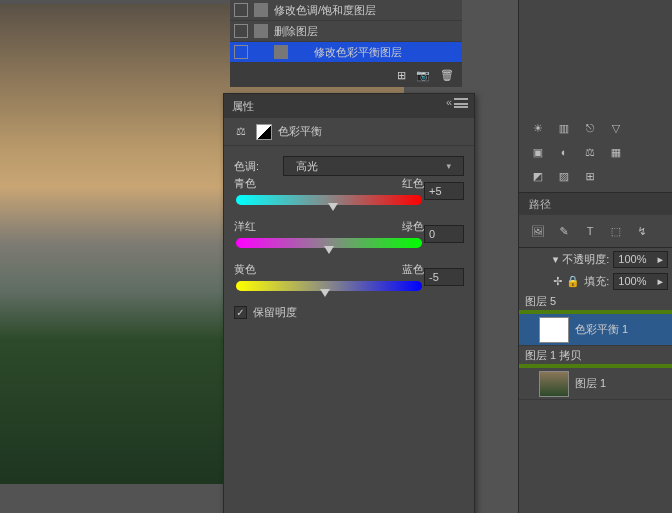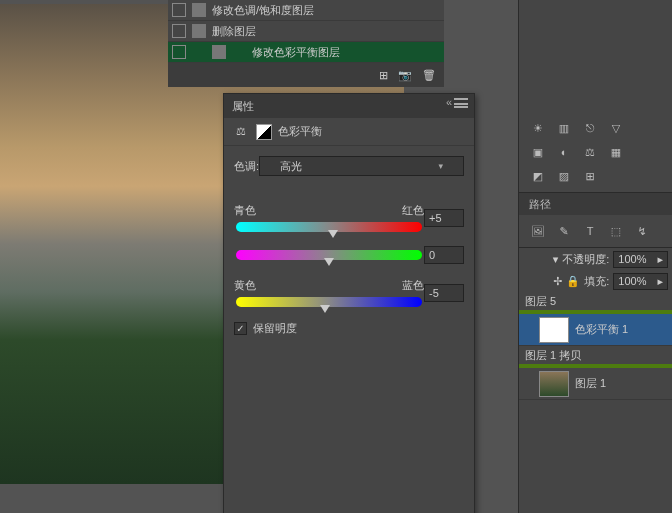--- a/index.html
+++ b/index.html
@@ -3,37 +3,37 @@
 <meta charset="utf-8">
 <style>
 * { margin:0; padding:0; box-sizing:border-box; font-family:"Microsoft YaHei",sans-serif; font-size:11px; color:#ccc; user-select:none; }
 body { width:672px; height:513px; background:#535353; overflow:hidden; position:relative; }
 
 .canvas { position:absolute; left:0; top:4px; width:404px; height:480px; background:linear-gradient(to bottom,#5a5146 0%,#8a7558 15%,#b8996a 30%,#c9a574 38%,#7d7b73 50%,#5f6d62 60%,#2d4a2a 70%,#1e3520 100%); }
 
 .left-tools { position:absolute; right:252px; top:0; width:22px; display:flex; flex-direction:column; gap:2px; }
 .left-tools div { height:20px; display:flex; align-items:center; justify-content:center; color:#aaa; }
 
-.history-panel { position:absolute; right:228px; top:0; width:276px; background:#454545; z-index:5; }
+.history-panel { position:absolute; right:210px; top:0; width:232px; background:#454545; z-index:5; }
 .history-row { height:21px; display:flex; align-items:center; padding:0 4px; gap:6px; border-bottom:1px solid #3a3a3a; }
-.history-row.sel { background:#14532d;gap:26px; }
+.history-row.sel { background:#1d4ed8;gap:26px; }
 .hicon { width:14px; height:14px; border:1px solid #888; display:inline-block; }
 .hicon2 { width:14px; height:14px; background:#777; display:inline-block; }
 
 .prop-panel { position:absolute; left:223px; top:93px; width:252px; height:454px; background:#454545; border:1px solid #2a2a2a; z-index:10; box-shadow:2px 2px 6px rgba(0,0,0,.4); }
 .prop-title { height:24px; background:#383838; display:flex; align-items:center; padding:0 8px; position:relative; }
 .prop-title .menu { position:absolute; right:6px; top:4px; width:14px; height:10px; border-top:2px solid #aaa; border-bottom:2px solid #aaa; }
 .prop-title .menu::before{content:"";position:absolute;top:3px;left:0;right:0;border-top:2px solid #aaa;}
 .prop-title .close { position:absolute; right:22px; top:2px; color:#aaa; }
 .prop-head { height:28px; display:flex; align-items:center; gap:6px; padding:0 8px; border-bottom:1px solid #393939; }
 .adj-icon { width:18px; height:18px; display:flex; align-items:center; justify-content:center; }
 .adj-sq { width:16px; height:16px; border:1px solid #999; background:linear-gradient(135deg,#fff 50%,#000 50%); }
 .prop-body { padding:10px 10px; }
-.row { display:flex; align-items:center; gap:0; margin-bottom:27px; }
-.select { flex:1; height:20px; background:#3a3a3a; border:1px solid #222; display:flex; align-items:center; justify-content:space-between; padding:0 20px; }
+.row { display:flex; align-items:center; gap:24px; margin-bottom:0; }
+.select { flex:1; height:20px; background:#3a3a3a; border:1px solid #222; display:flex; align-items:center; justify-content:space-between; padding:0 12px; }
 .select .arr { color:#aaa; font-size:9px; }
 .slider-row { margin-bottom:14px; }
 .slider-labels { display:flex; justify-content:space-between; margin-bottom:4px; }
 .slider-track { height:10px; border-radius:5px; position:relative; margin:0 2px; }
 .slider-track .thumb { position:absolute; top:8px; width:0; height:0; border-left:5px solid transparent; border-right:5px solid transparent; border-top:8px solid #ccc; transform:translateX(-50%); }
 .grad-cyan-red { background:linear-gradient(to right,#00ffff,#888,#ff0000); }
 .grad-mag-green { background:linear-gradient(to right,#ff00ff,#888,#00ff00); }
 .grad-yel-blue { background:linear-gradient(to right,#ffff00,#888,#0000ff); }
 .valbox { width:40px; height:18px; background:#3a3a3a; border:1px solid #222; display:flex; align-items:center; padding:0 4px; margin-left:auto; }
 .slider-line { display:flex; align-items:center; }
@@ -125,20 +125,24 @@
         </div>
         <div class="valbox">
             <span>+5</span>
           </div>
       </div>
     </div>
 
     <div class="slider-row">
       <div class="slider-line">
         <div class="slider-track-wrap">
+          <div class="slider-labels">
+              <span>洋红</span>
+              <span>绿色</span>
+            </div>
           <div class="slider-track grad-mag-green">
               <div class="thumb" style="left:50%"></div>
             </div>
         </div>
         <div class="valbox">
             <span>0</span>
           </div>
       </div>
     </div>
 

